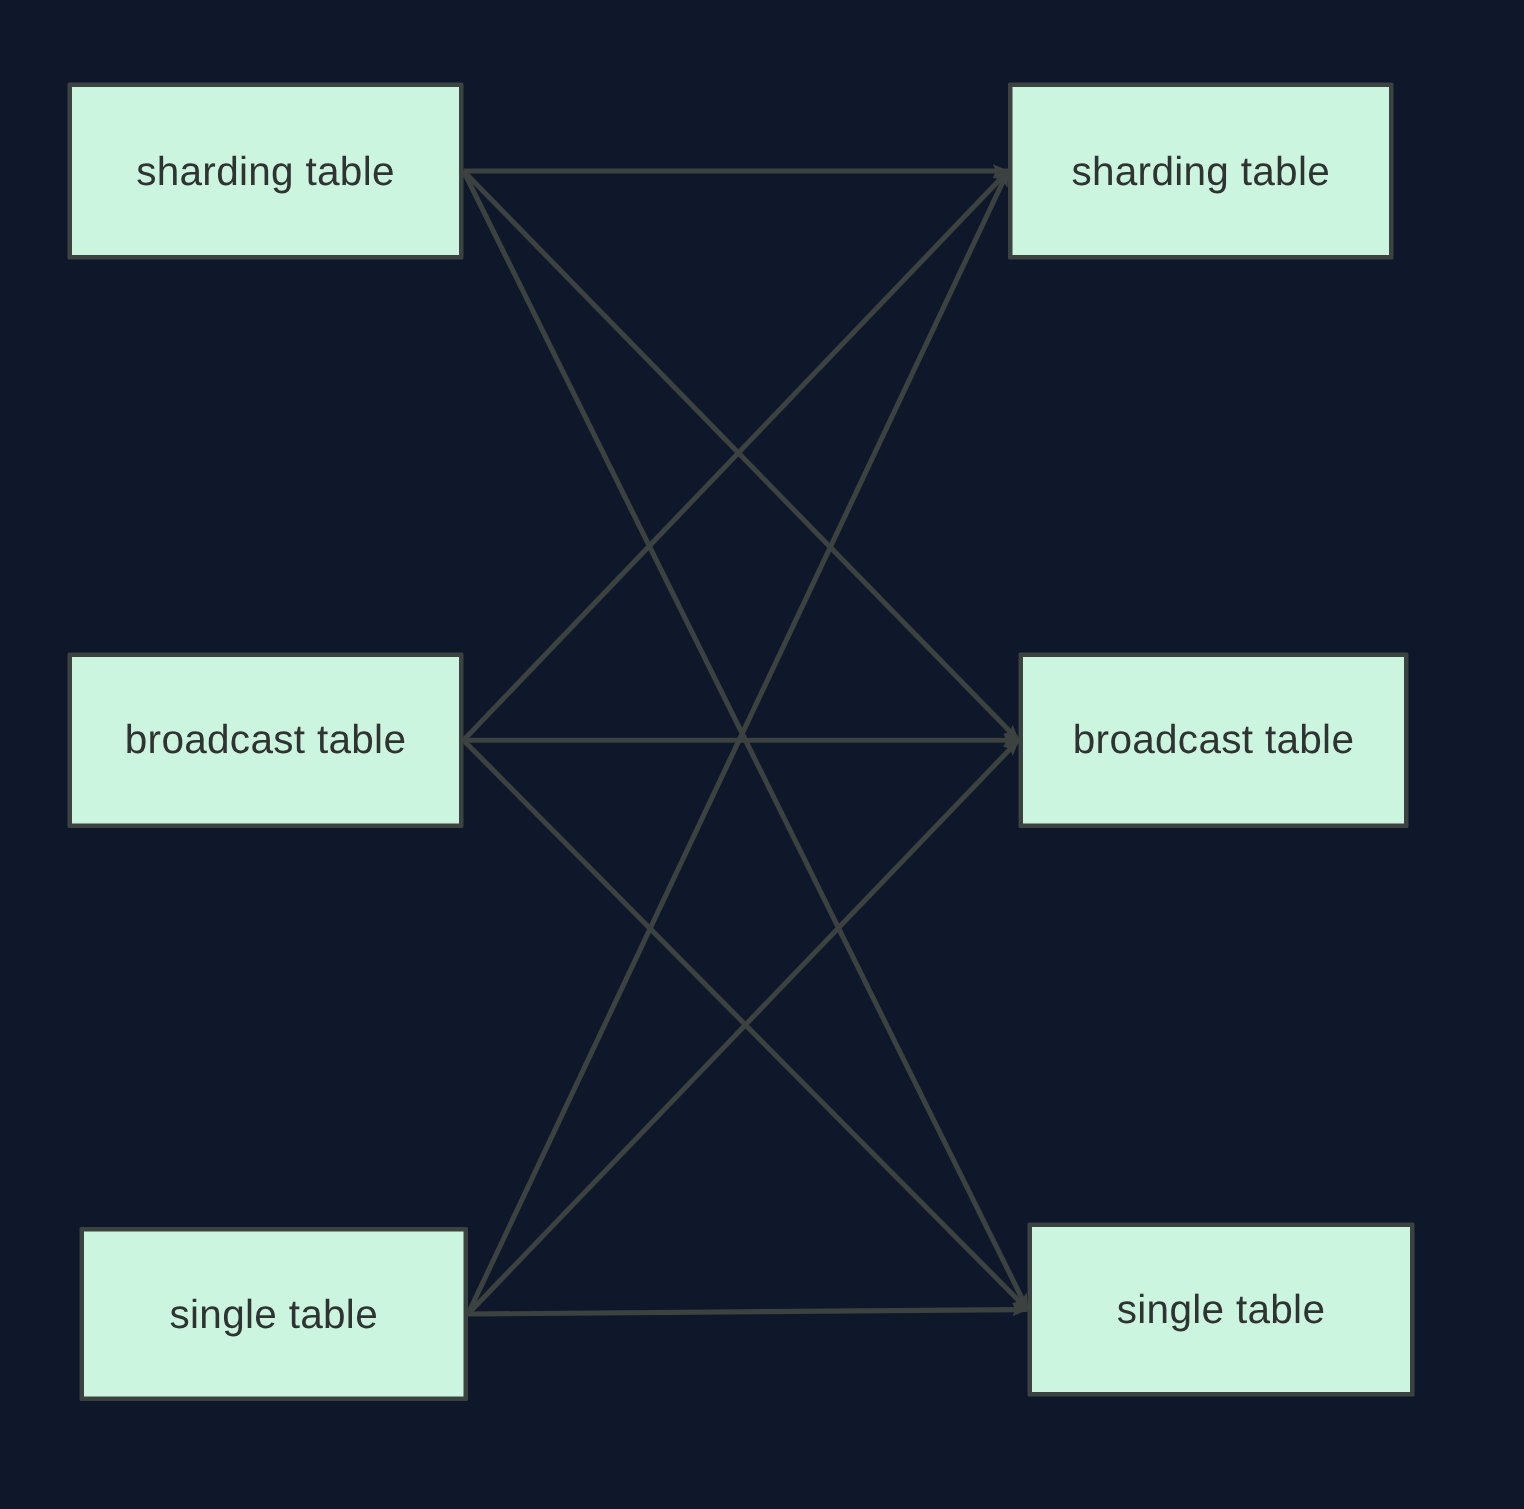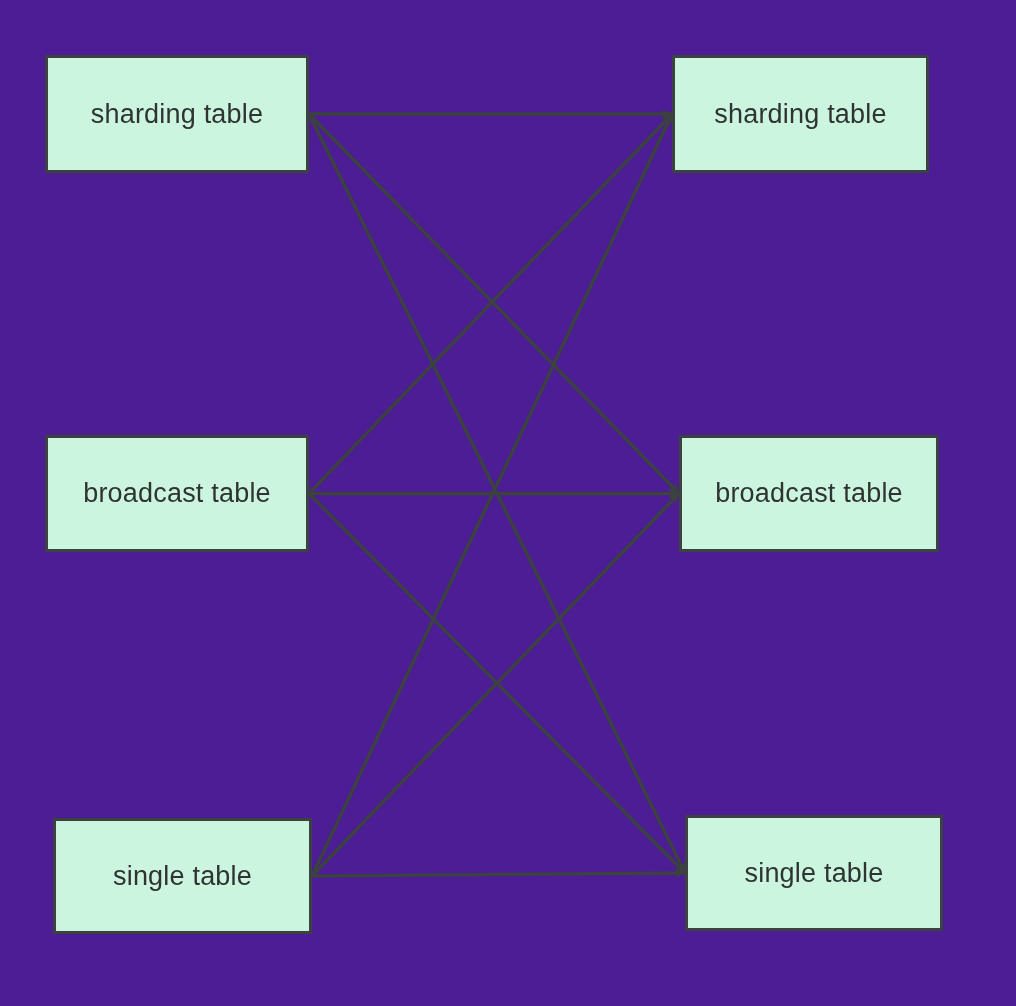--- a/index.html
+++ b/index.html
@@ -11,21 +11,21 @@
   body {
     width: 1016px;
     height: 1006px;
     font-family: "Liberation Sans", sans-serif;
     overflow: hidden;
   }
   #diagram-root {
     position: relative;
     width: 1016px;
     height: 1006px;
-    background: #4c1d95;
+    background: #0f172a;
   }
   #edge-layer {
     position: absolute;
     left: 0;
     top: 0;
     width: 1016px;
     height: 1006px;
     pointer-events: none;
   }
   .node-box {

